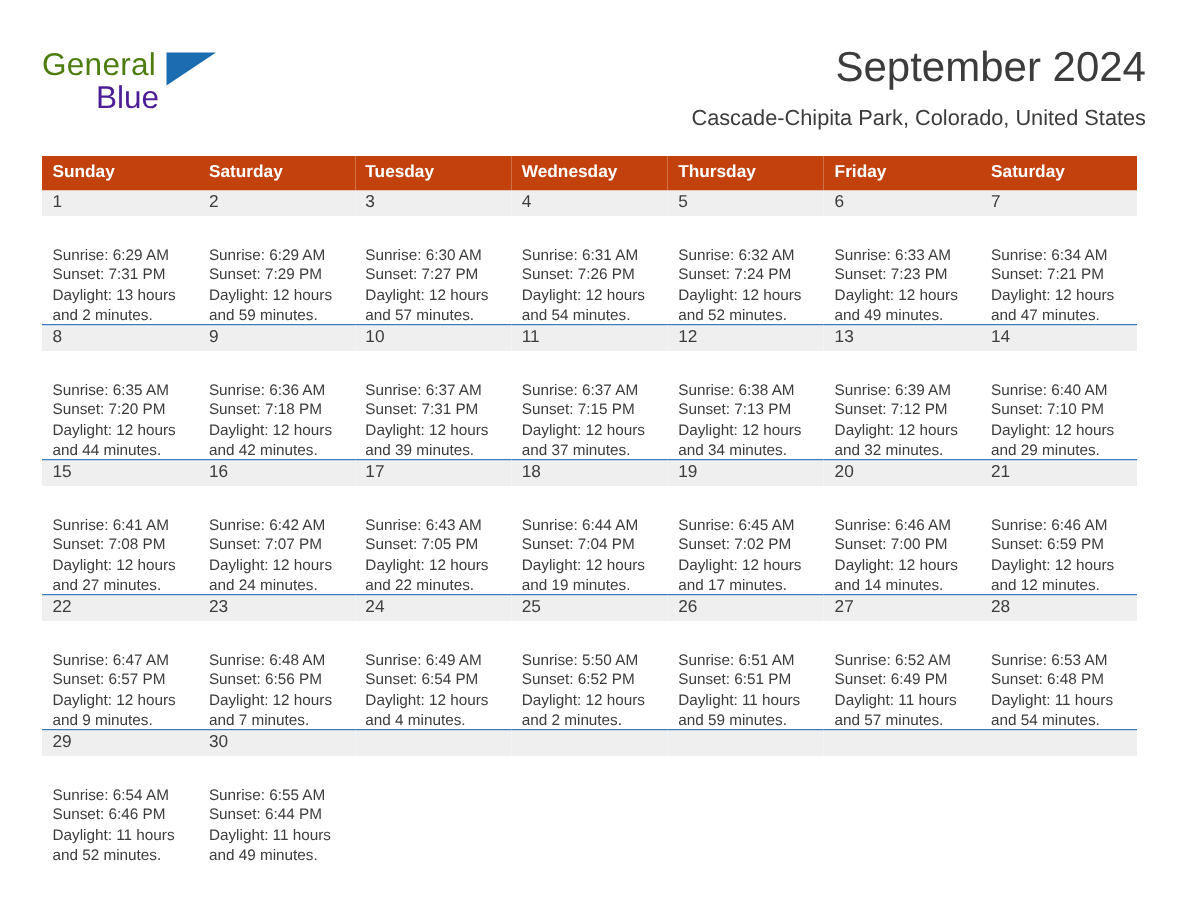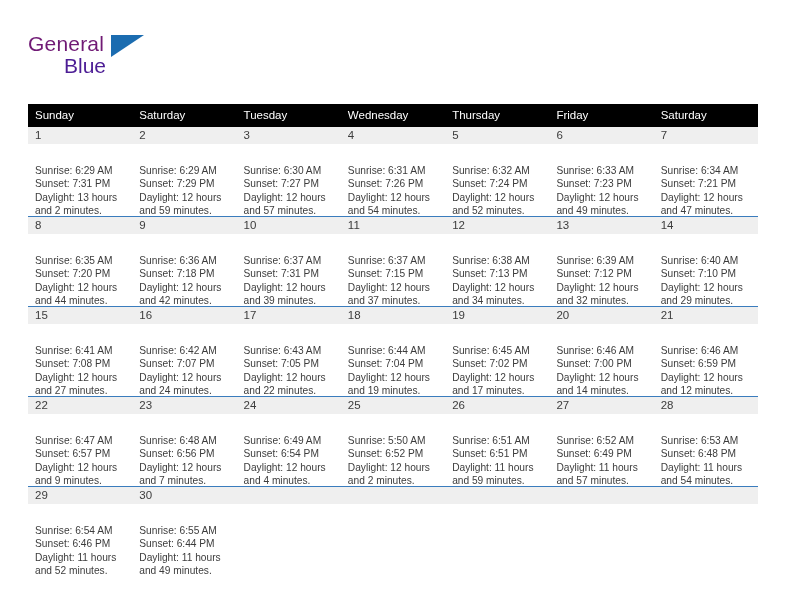--- a/index.html
+++ b/index.html
@@ -35,21 +35,21 @@
     top: 4px;
     width: 180px;
     height: 56px;
   }
   .brand-general {
     position: absolute;
     left: 0;
     top: 0;
     font-size: 21px;
     letter-spacing: 0.2px;
-    color: #701a75;
+    color: #4d7c0f;
     font-family: "Liberation Sans", sans-serif;
   }
   .brand-flag {
     position: absolute;
     left: 83px;
     top: 3px;
     width: 0;
     height: 0;
     border-left: 33px solid #1b6cb0;
     border-bottom: 22px solid transparent;
@@ -90,24 +90,24 @@
     width: 730px;
   }
   .cal-table {
     width: 730px;
     border-collapse: collapse;
     table-layout: fixed;
   }
   .cal-table col { width: 104.2857px; }
 
   thead th {
-    background: #000000;
+    background: #c2410c;
     color: #ffffff;
     font-size: 11.5px;
-    font-weight: normal;
+    font-weight: bold;
     text-align: left;
     padding: 5px 0 5px 7px;
     height: 12px;
     line-height: 13px;
   }
 
   tbody tr.week-row > td {
     vertical-align: top;
     padding: 0;
     border-top: 1.3px solid #3a7cbd;
@@ -143,20 +143,24 @@
 <div class="page">
 
   <div class="header">
 
     <div class="brand">
       <span class="brand-general">General</span>
       <span class="brand-flag"></span>
       <span class="brand-blue">Blue</span>
     </div>
 
+    <div class="title-block">
+      <div class="month-title">September 2024</div>
+      <div class="location-title">Cascade-Chipita Park, Colorado, United States</div>
+    </div>
 
   </div>
 
   <div class="calendar">
     <table class="cal-table">
       <colgroup>
         <col>
           <col>
           <col>
           <col>

